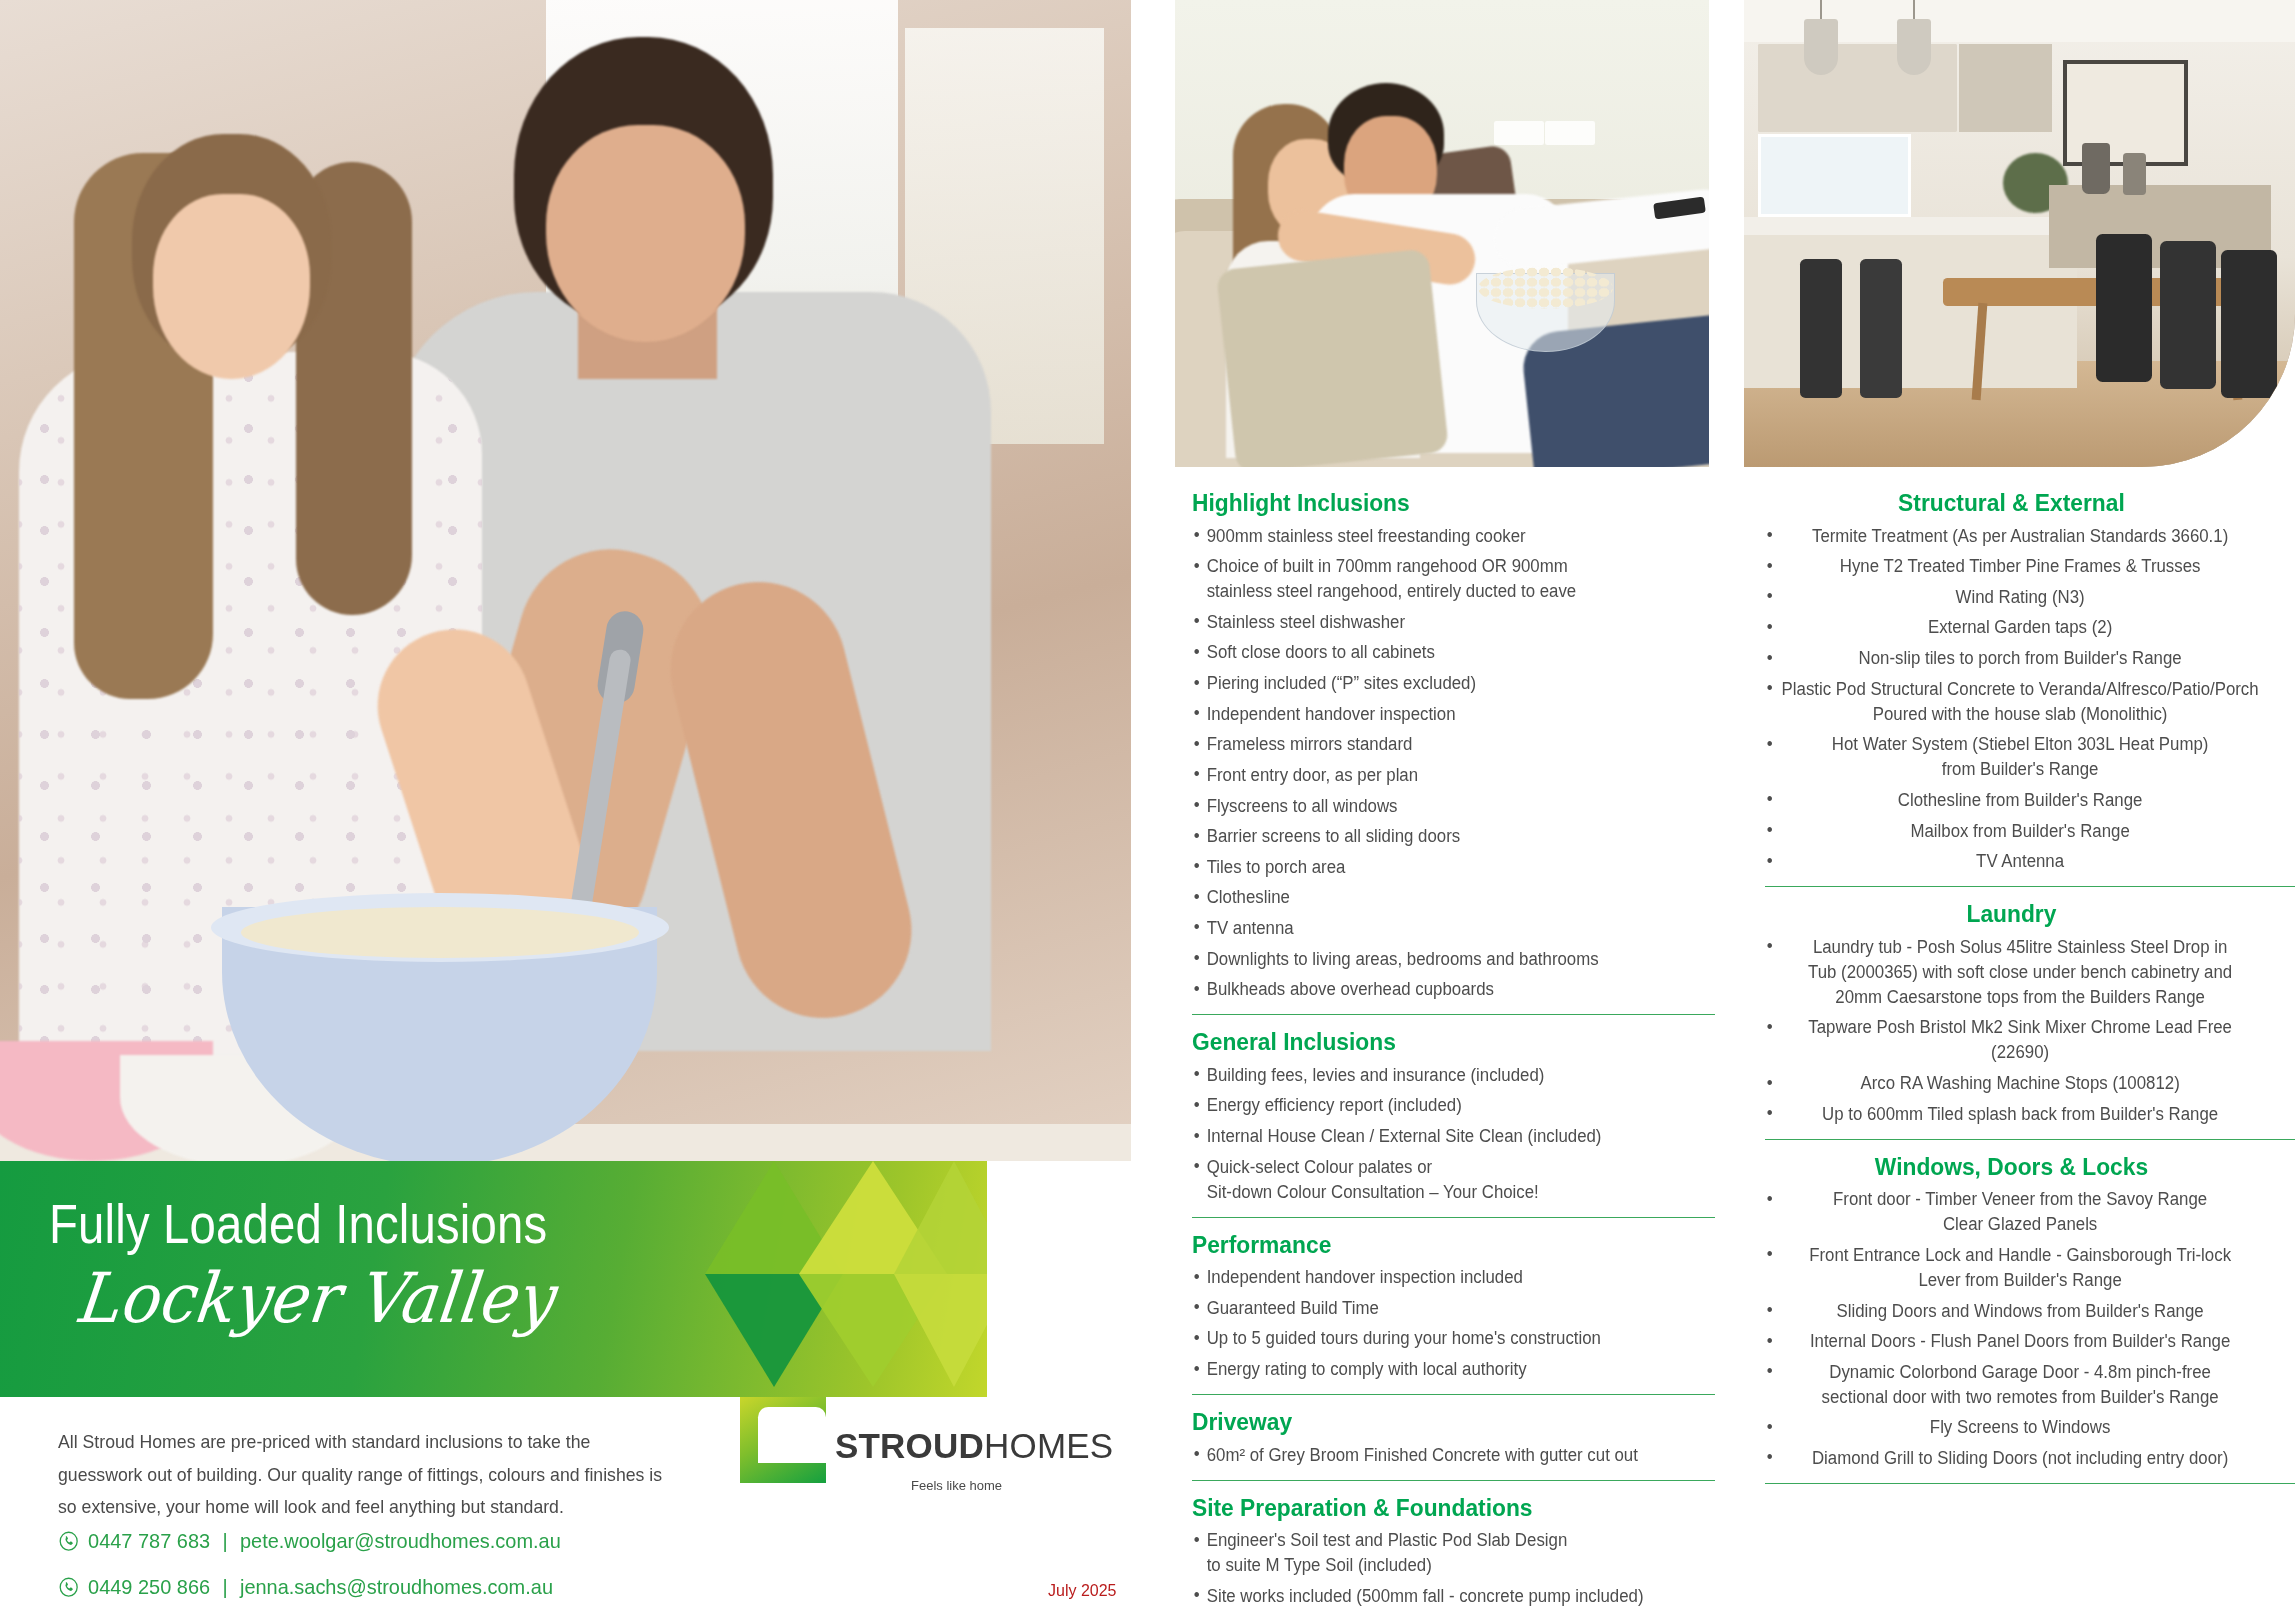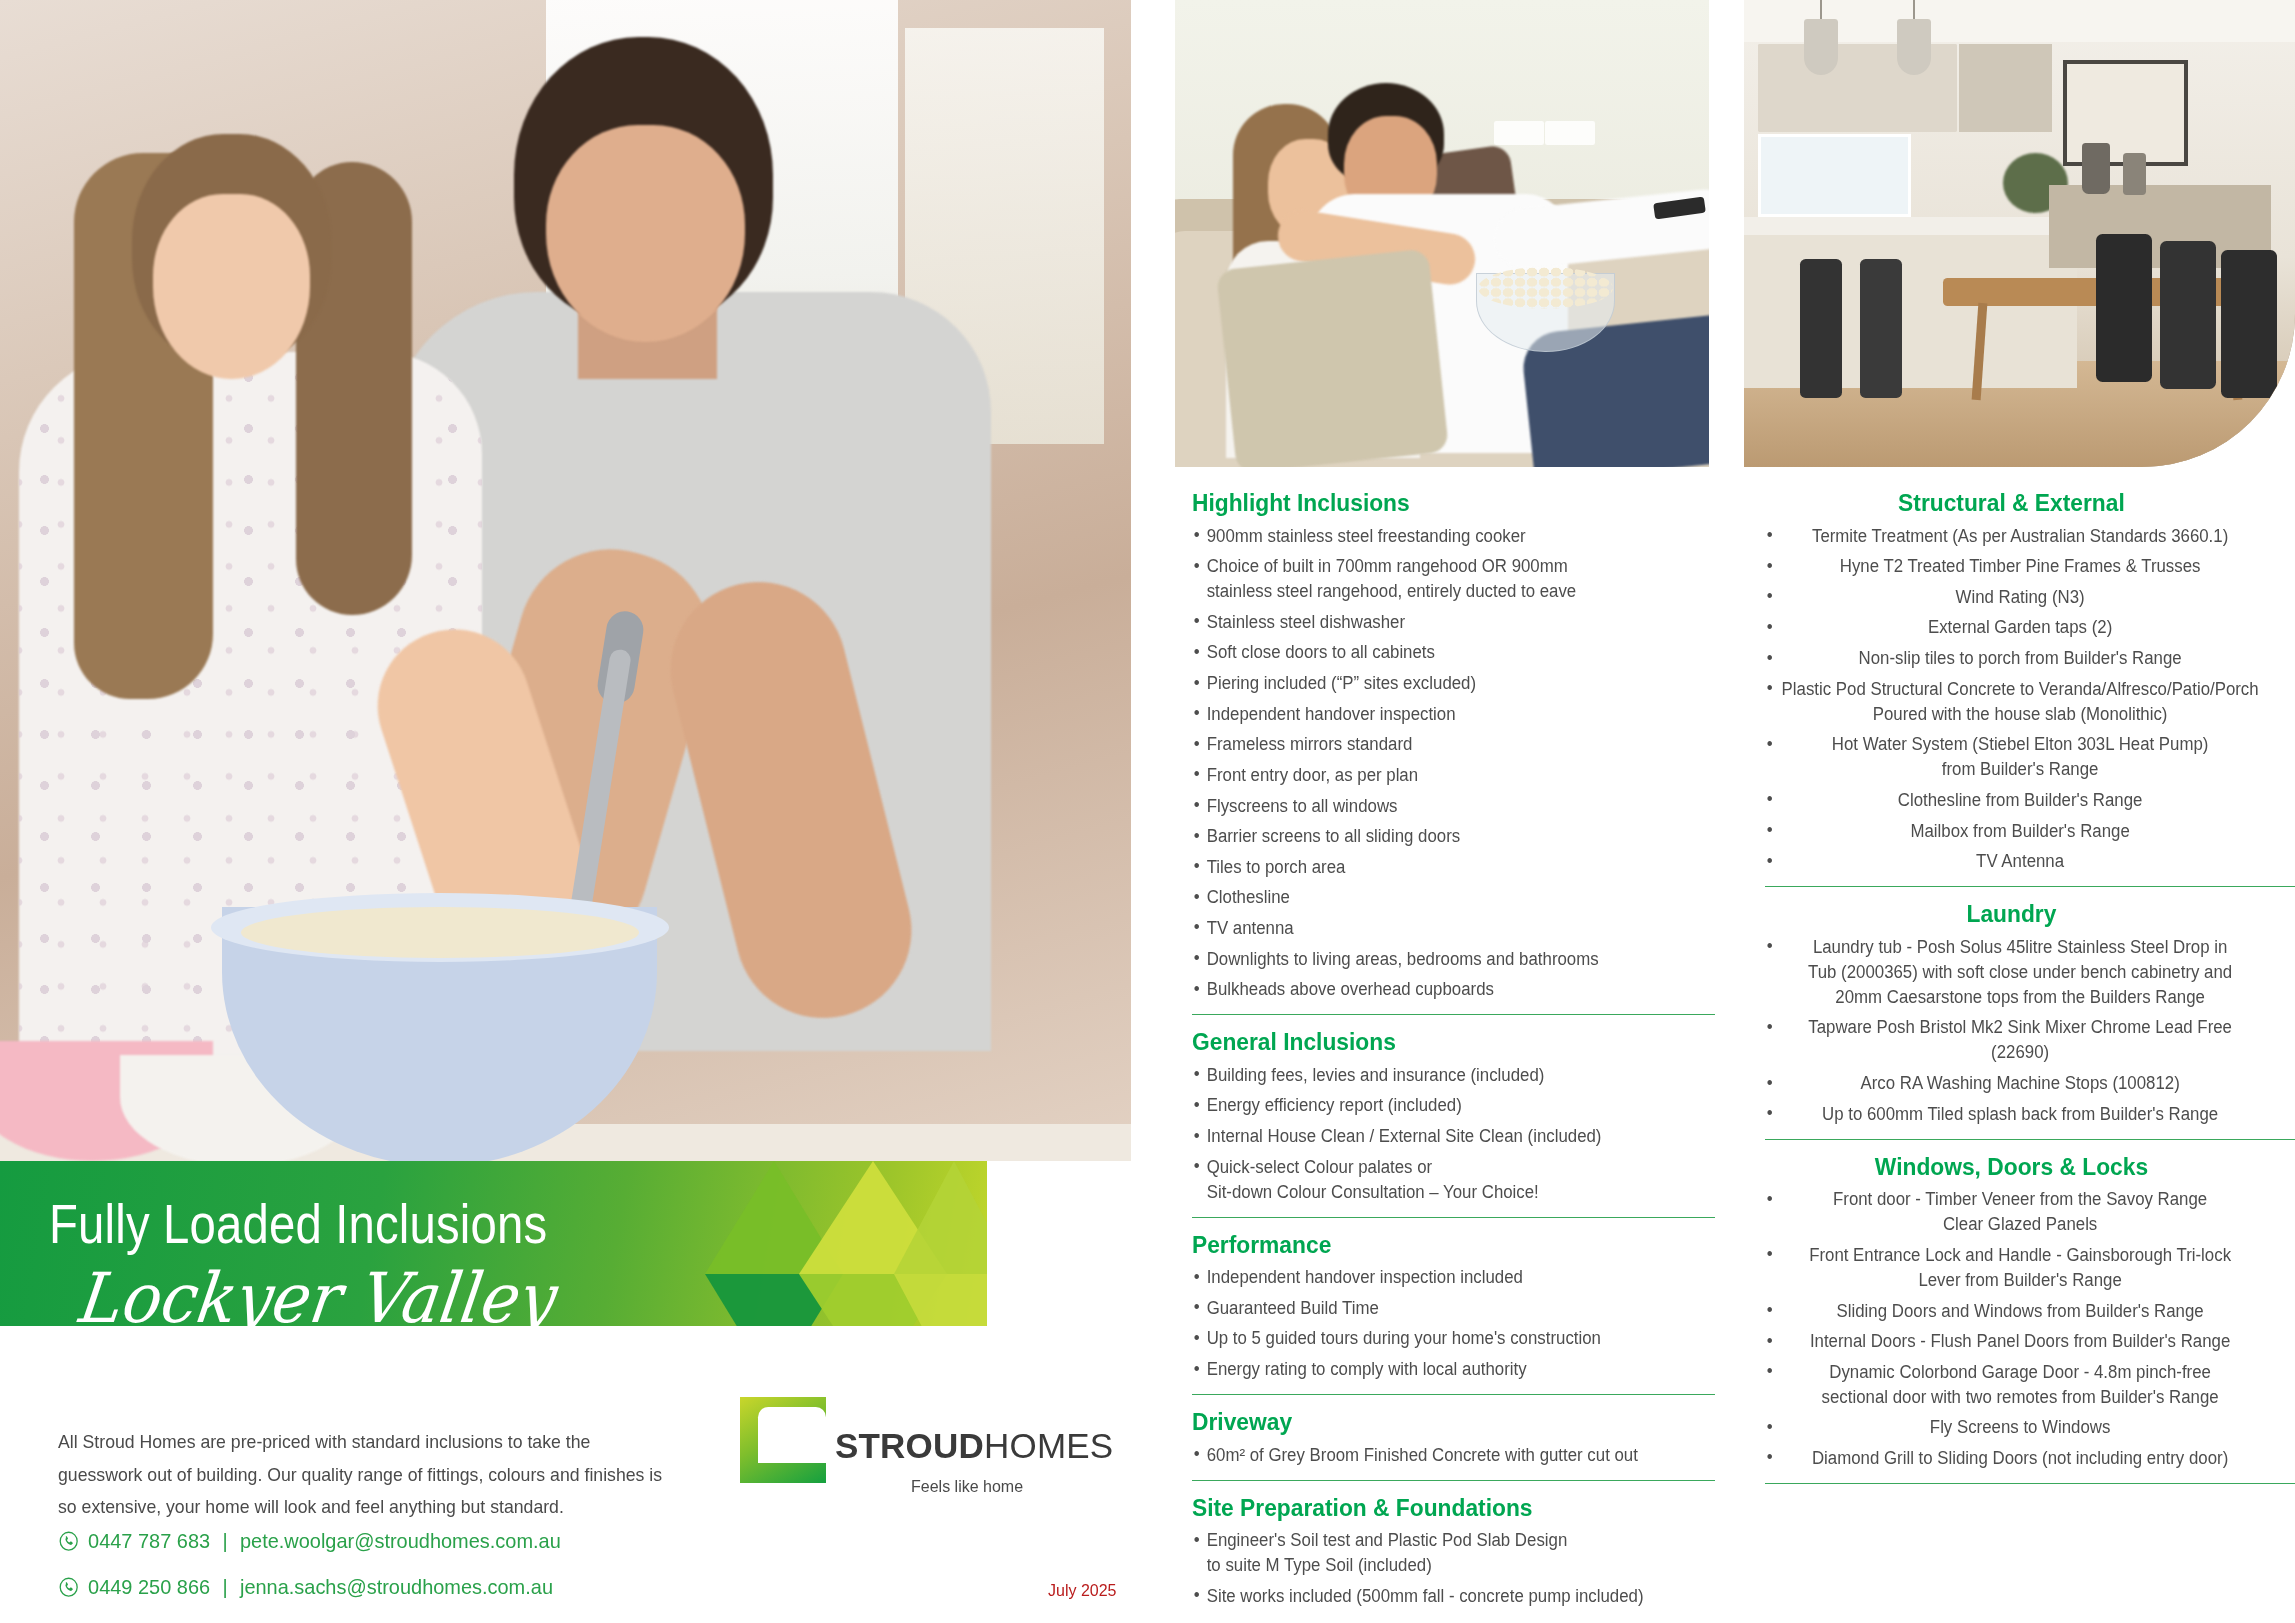--- a/index.html
+++ b/index.html
@@ -123,21 +123,21 @@
   .i3-stool1{ position:absolute; left:56px; top:259px; width:42px; height:139px; background:#333; border-radius:5.6px;}
   .i3-stool2{ position:absolute; left:116px; top:259px; width:42px; height:139px; background:#3a3a3a; border-radius:5.6px;}
   .i3-art { position:absolute; left:319px; top:60px; width:125px; height:106px; background:#efeae0; border:4.6px solid #4a4742;}
   .i3-side { position:absolute; left:305px; top:185px; width:222px; height:83px; background:#c2b7a4;}
   .i3-vase1 { position:absolute; left:338px; top:143px; width:28px; height:51px; background:#6f6a62; border-radius:3.7px 3.7px 6.5px 6.5px;}
   .i3-vase2 { position:absolute; left:379px; top:153px; width:23px; height:42px; background:#8a8479; border-radius:3.7px;}
   .i3-plant { position:absolute; left:259px; top:153px; width:65px; height:60px; background:#5d6e4a; border-radius:50%;}
 
   
   .banner {
-    position: absolute; left: 0; top: 1161px; width: 987px; height: 165px;
+    position: absolute; left: 0; top: 1161px; width: 987px; height: 236px;
     background: linear-gradient(100deg,#159b40 0%,#2aa23f 38%,#57ad34 62%,#9dc52a 88%,#c2d72b 100%);
     overflow:hidden;
   }
   .banner-shapes { position:absolute; right:0; top:0; width:287px; height:227px; }
   .tri { position:absolute; width:0; height:0; }
   .tri-a { left:4.6px;  top:0;   border-left:69px solid transparent; border-right:69px solid transparent; border-bottom:113px solid rgba(120,190,40,.95); }
   .tri-b { left:4.6px;  top:113px; border-left:69px solid transparent; border-right:69px solid transparent; border-top:113px solid rgba(22,150,60,.95); }
   .tri-c { left:99px; top:0;   border-left:74px solid transparent; border-right:74px solid transparent; border-bottom:113px solid rgba(205,222,60,.95); }
   .tri-d { left:99px; top:113px; border-left:74px solid transparent; border-right:74px solid transparent; border-top:113px solid rgba(160,205,45,.95); }
   .tri-e { left:194px; top:0;   border-left:60px solid transparent; border-right:60px solid transparent; border-bottom:113px solid rgba(180,212,55,.85); }
@@ -178,21 +178,21 @@
 
   
   .logo { position:absolute; left:740px; top:1397px; width:352px; height:134px; }
   .logo-mark { position:absolute; left:0; top:0; width:86px; height:86px;
     background: linear-gradient(150deg,#c9d62b 0%,#7ebe2c 45%,#14a03f 100%); }
   .logo-mark::after { content:""; position:absolute; left:17.6px; top:10.2px; width:68px; height:56px;
     background:#fff; border-top-left-radius:10.2px; border-top-right-radius:10.2px; }
   .logo-word { position:absolute; left:95px; top:31px; font-size:35px; letter-spacing:0.2px; line-height:1; white-space:nowrap; }
   .logo-word .b { font-weight:bold; color:#3a3a3a; }
   .logo-word .t { font-weight:400; color:#3a3a3a; }
-  .logo-tag { position:absolute; left:171px; top:81px; font-size:16px; color:#4a4a4a; white-space:nowrap; }
+  .logo-tag { position:absolute; left:171px; top:81px; font-size:13px; color:#4a4a4a; white-space:nowrap; }
 
   .date-stamp { position:absolute; left:1048px; top:1582px; font-size:16px; color:#b91c1c; }
 
   
   .col { position:absolute; top:490px; }
   .col-mid { left:1192px; width:523px; }
   .col-right { left:1765px; width:530px;text-align:center; }
 
   .sec-head {
     color:#00a651; font-weight:bold; font-size:24.5px; line-height:1.05;

